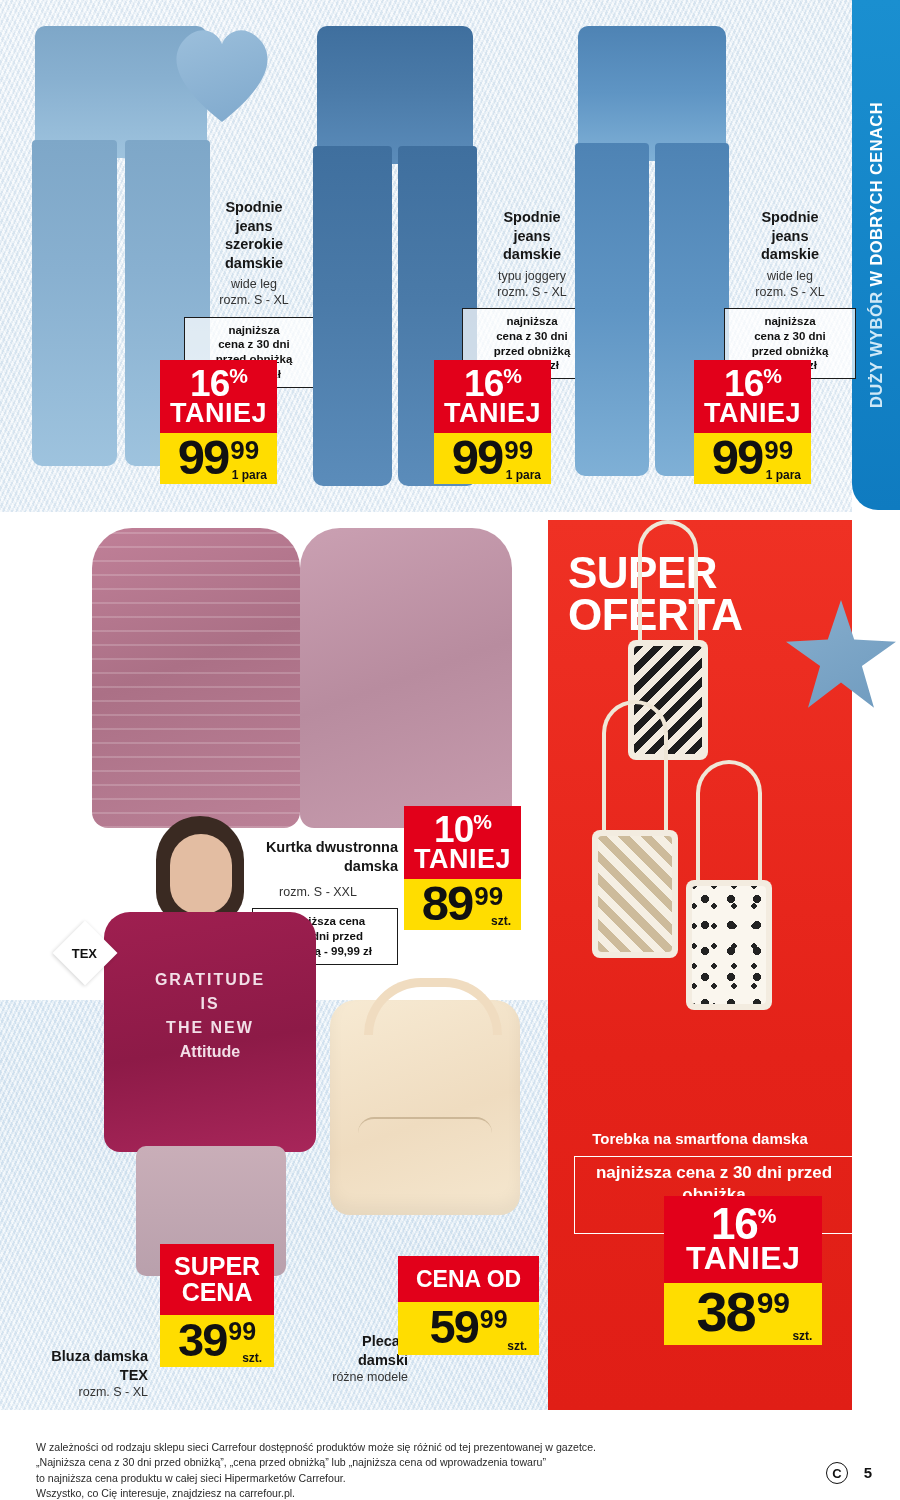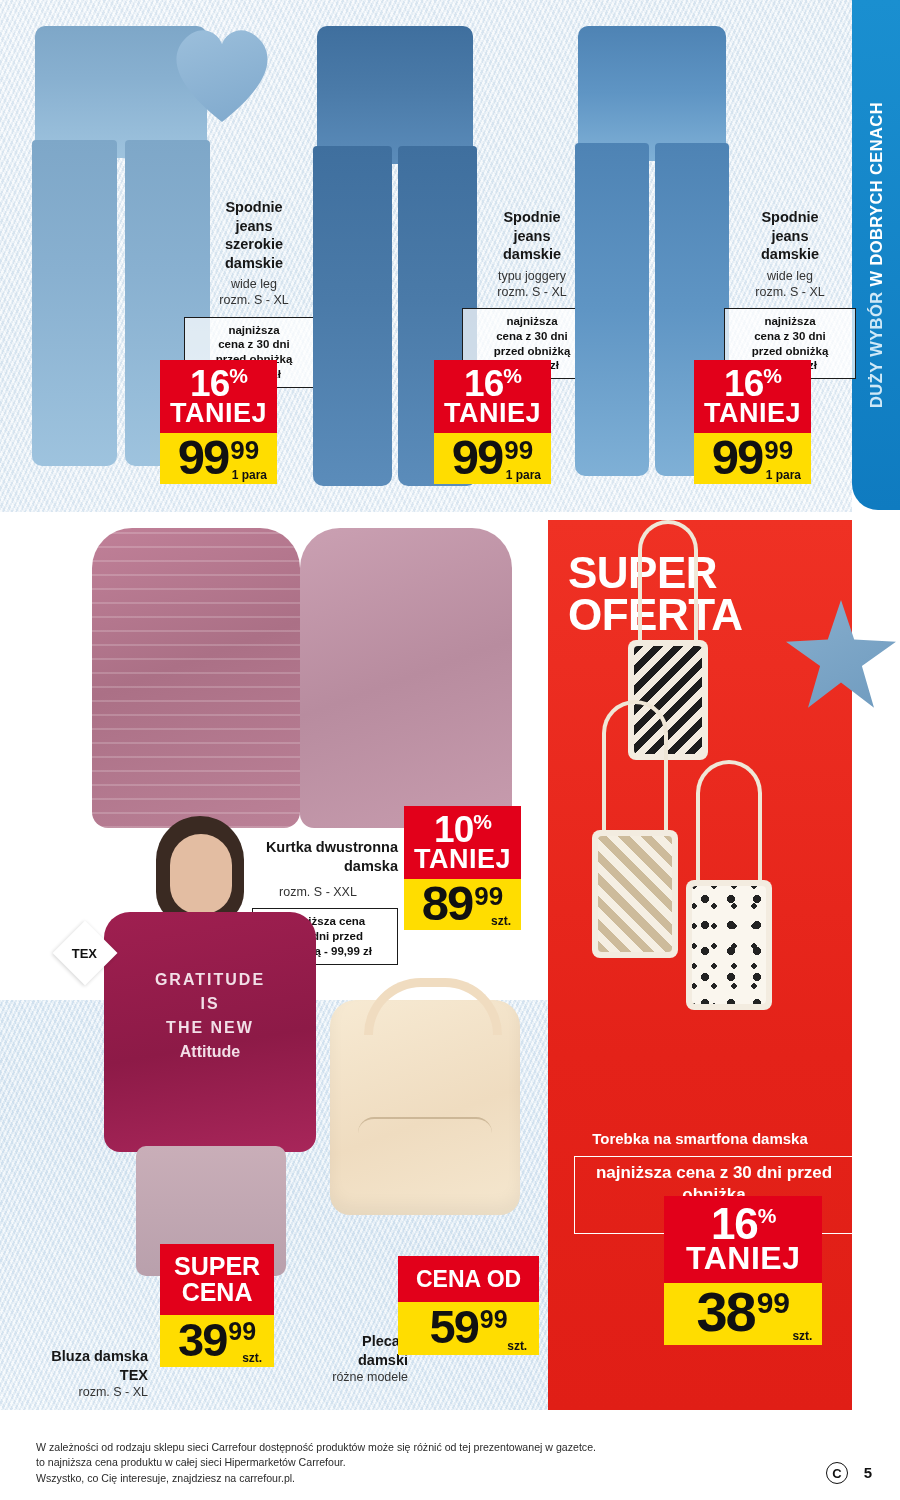--- a/index.html
+++ b/index.html
@@ -490,20 +490,21 @@
     </div>
     <div class="yellow" style="padding:6px 14px 10px;">
       <span class="big" style="font-size:56px;">38</span>
       <span class="cents" style="font-size:30px; top:-17px;">99</span>
       <span class="unit">szt.</span>
     </div>
   </div>
 
   <div class="footer">
     <div>W zależności od rodzaju sklepu sieci Carrefour dostępność produktów może się różnić od tej prezentowanej w gazetce.</div>
+    <div>„Najniższa cena z 30 dni przed obniżką”, „cena przed obniżką” lub „najniższa cena od wprowadzenia towaru”</div>
     <div>to najniższa cena produktu w całej sieci Hipermarketów Carrefour.</div>
     <div>Wszystko, co Cię interesuje, znajdziesz na carrefour.pl.</div>
   </div>
   <div class="carrefour-logo">
     <i>C</i>
   </div>
   <div class="page-num">5</div>
 
 </div>
 

